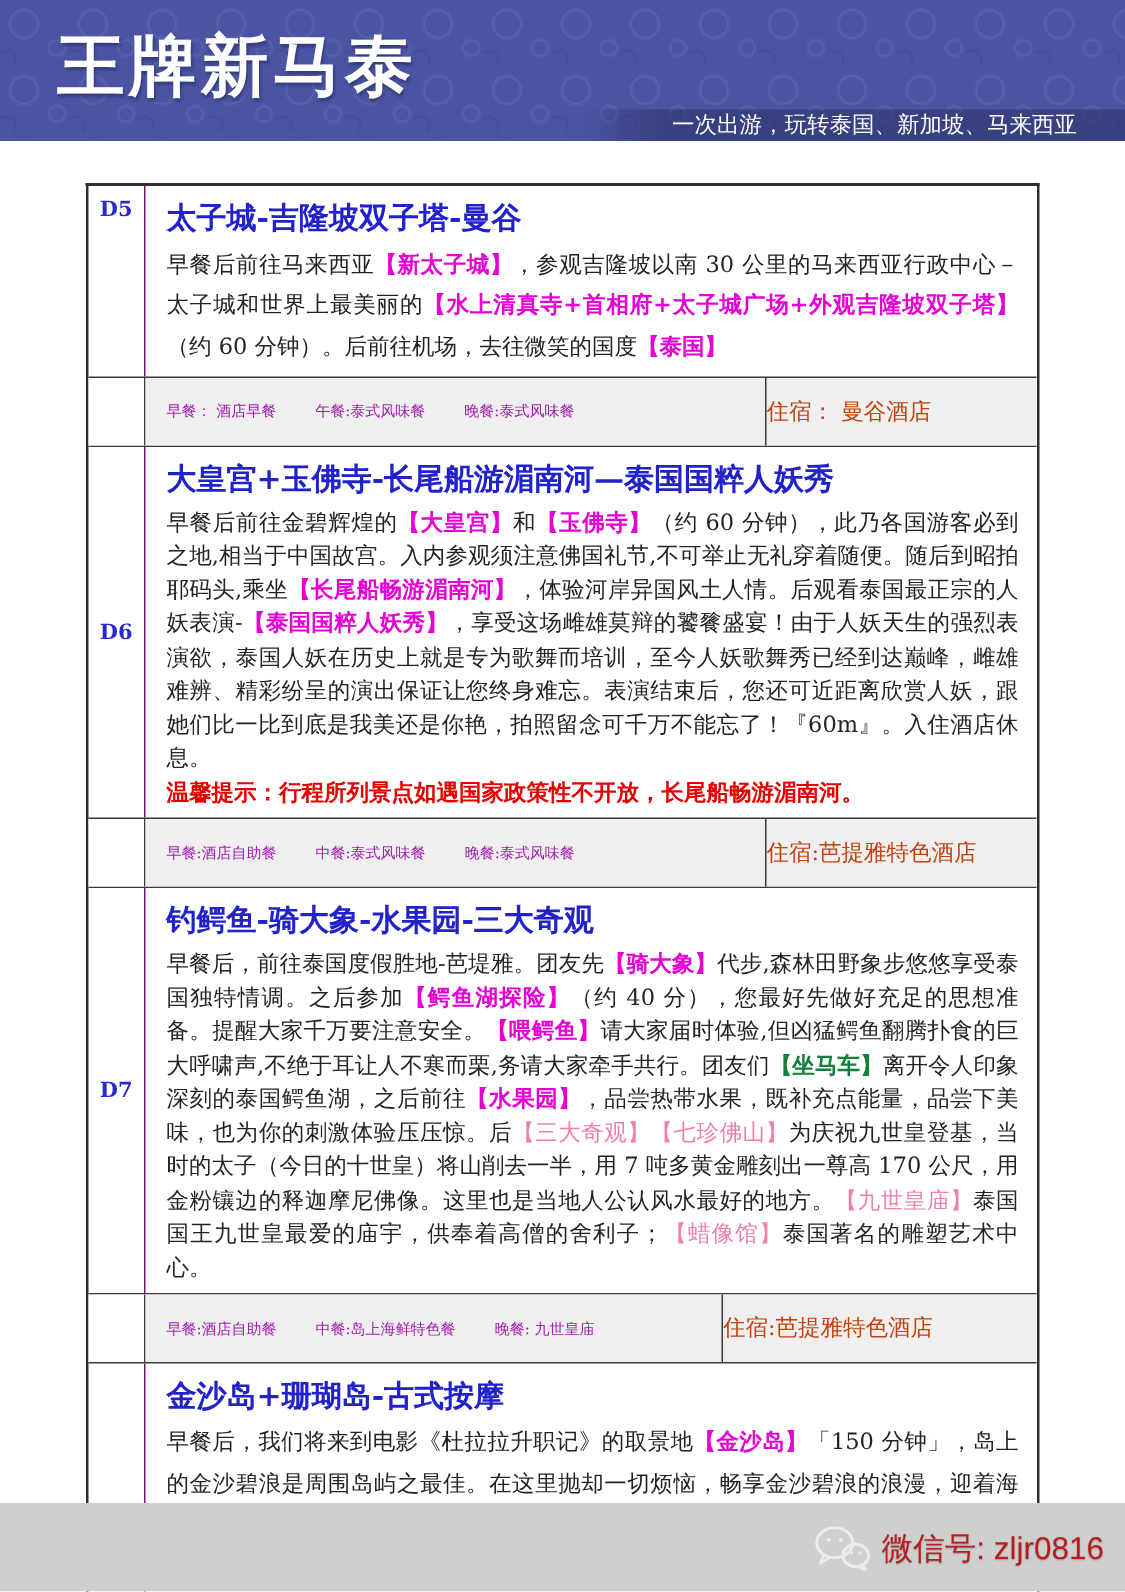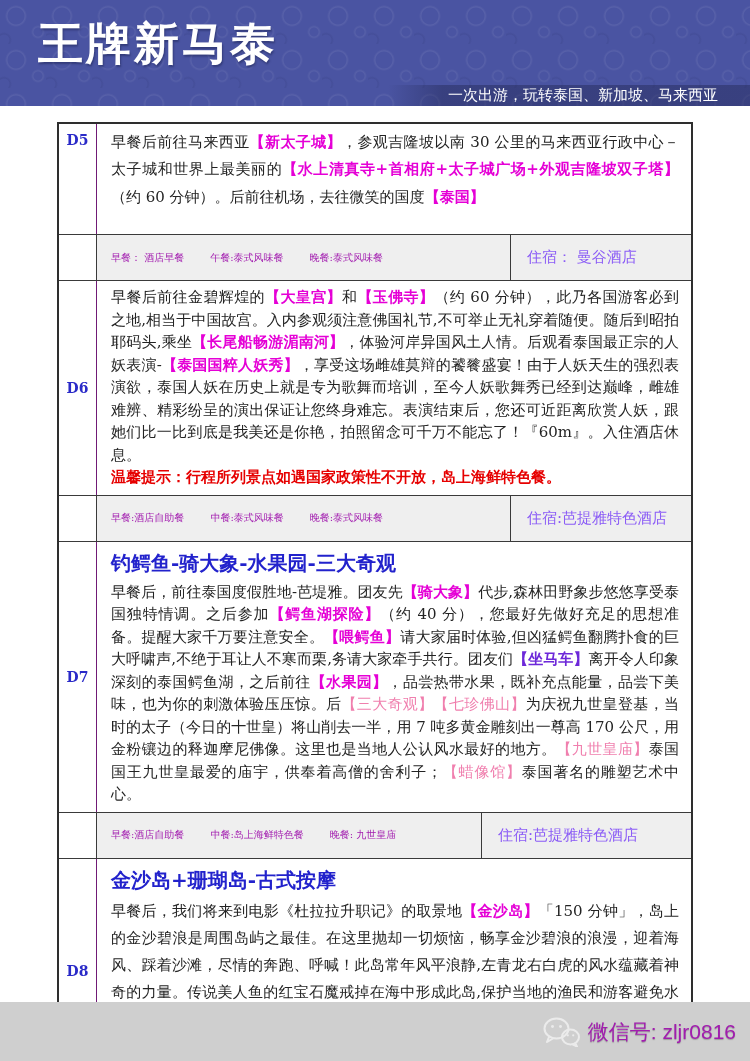--- a/index.html
+++ b/index.html
@@ -3,21 +3,21 @@
 <meta charset="utf-8">
 <style>
   html,body{margin:0;padding:0;}
   body{
     width:750px;height:1061px;position:relative;overflow:hidden;
     background:#ffffff;
     font-family:"DejaVu Serif","Liberation Serif",serif;
   }
   
   .banner{
-    position:absolute;top:0;left:0;width:750px;height:106px;
+    position:absolute;top:0;left:0;width:750px;height:94px;
     background-color:#4a54a2;
     background-image:
       radial-gradient(circle at 16px 16px, rgba(255,255,255,0) 8px, rgba(255,255,255,0.08) 9px, rgba(255,255,255,0) 11px),
       radial-gradient(circle at 38px 32px, rgba(255,255,255,0) 4px, rgba(255,255,255,0.07) 5px, rgba(255,255,255,0) 7px),
       radial-gradient(circle at 4px 40px, rgba(0,0,40,0) 5px, rgba(20,25,70,0.10) 6px, rgba(0,0,40,0) 8px);
     background-size:46px 44px;
   }
   .banner-title{
     position:absolute;left:38px;top:14px;
     font-family:"Liberation Sans","DejaVu Sans",sans-serif;
@@ -55,90 +55,92 @@
     color:#2222cc;font-weight:bold;font-size:20px;
     padding:3px 0 4px 0;
   }
   .body-par{
     margin:0;color:#232323;font-size:15px;text-align:justify;
   }
   .wide .body-par{line-height:1.82;}
   .tight .body-par{line-height:1.5;}
   .seg-hl{color:#e500d6;font-weight:bold;}
   .seg-pk{color:#f07fae;}
-  .seg-bd{color:#6d28d9;font-weight:bold;}
+  .seg-bd{color:#15803d;font-weight:bold;}
   .seg-rd{color:#e60000;font-weight:bold;}
   
   .day-block:nth-of-type(1) .desc-row{min-height:110px;}
   .day-block:nth-of-type(2) .desc-row{min-height:185px;}
   .day-block:nth-of-type(3) .desc-row{min-height:218px;}
   .day-block:nth-of-type(4) .desc-row{min-height:224px;}
   
   .meal-row{display:flex;border-top:1px solid #3a3a3a;min-height:45px;}
   .meal-spacer{width:38px;flex:0 0 38px;border-right:1px solid #3a3a3a;background:#ffffff;box-sizing:border-box;}
   .meal-cell{
     flex:1;background:#efefef;display:flex;align-items:center;gap:26px;
     padding-left:14px;color:#a21caf;font-size:10px;box-sizing:border-box;
   }
   .lodging-cell{
     flex:0 0 181px;background:#efefef;border-left:1px solid #3a3a3a;
-    display:flex;align-items:center;padding-left:16px;
-    color:#8b5cf6;font-size:15px;box-sizing:border-box;
+    display:flex;align-items:center;padding-left:0;
+    color:#c2410c;font-size:15px;box-sizing:border-box;
   }
   .day-block:nth-of-type(3) .lodging-cell{flex:0 0 210px;}
   
   .footer-strip{
     position:absolute;left:0;bottom:0;width:750px;height:59px;
     background:#cfcfcf;
     display:flex;align-items:center;justify-content:flex-end;
     padding-right:14px;box-sizing:border-box;gap:8px;
   }
   .wechat-label{
-    color:#a21caf;font-size:21px;
+    color:#b91c1c;font-size:21px;
     font-family:"Liberation Sans","DejaVu Sans",sans-serif;
     text-shadow:0 1px 1px rgba(110,110,110,0.55);
   }
   .wechat-icon{opacity:0.9;}
 </style>
 </head>
 <body>
 
 <div class="banner">
   <div class="banner-title">王牌新马泰</div>
   <div class="banner-tagline">一次出游，玩转泰国、新加坡、马来西亚</div>
 </div>
 
 <div class="itinerary">
   <div class="day-block wide">
     <div class="desc-row">
       <div class="day-cell top">D5</div>
       <div class="desc-content">
+        <div class="day-title">太子城-吉隆坡双子塔-曼谷</div>
         <div class="day-body">
             <p class="body-par"><span>早餐后前往马来西亚</span><span class="seg-hl">【新太子城】</span><span>，参观吉隆坡以南 30 公里的马来西亚行政中心－太子城和世界上最美丽的</span><span class="seg-hl">【水上清真寺+首相府+太子城广场+外观吉隆坡双子塔】</span><span>（约 60 分钟）。后前往机场，去往微笑的国度</span><span class="seg-hl">【泰国】</span></p>
           </div>
       </div>
     </div>
     <div class="meal-row">
       <div class="meal-spacer"></div>
       <div class="meal-cell">
           <span>早餐： 酒店早餐</span>
           <span>午餐:泰式风味餐</span>
           <span>晚餐:泰式风味餐</span>
         </div>
       <div class="lodging-cell">住宿： 曼谷酒店</div>
     </div>
   </div>
 
   <div class="day-block tight">
     <div class="desc-row">
       <div class="day-cell">D6</div>
       <div class="desc-content">
+        <div class="day-title">大皇宫+玉佛寺-长尾船游湄南河—泰国国粹人妖秀</div>
         <div class="day-body">
             <p class="body-par"><span>早餐后前往金碧辉煌的</span><span class="seg-hl">【大皇宫】</span><span>和</span><span class="seg-hl">【玉佛寺】</span><span>（约 60 分钟），此乃各国游客必到之地,相当于中国故宫。入内参观须注意佛国礼节,不可举止无礼穿着随便。随后到昭拍耶码头,乘坐</span><span class="seg-hl">【长尾船畅游湄南河】</span><span>，体验河岸异国风土人情。后观看泰国最正宗的人妖表演-</span><span class="seg-hl">【泰国国粹人妖秀】</span><span>，享受这场雌雄莫辩的饕餮盛宴！由于人妖天生的强烈表演欲，泰国人妖在历史上就是专为歌舞而培训，至今人妖歌舞秀已经到达巅峰，雌雄难辨、精彩纷呈的演出保证让您终身难忘。表演结束后，您还可近距离欣赏人妖，跟她们比一比到底是我美还是你艳，拍照留念可千万不能忘了！『60m』。入住酒店休息。</span></p>
-            <p class="body-par"><span class="seg-rd">温馨提示：行程所列景点如遇国家政策性不开放，岛上海鲜特色餐。</span></p>
+            <p class="body-par"><span class="seg-rd">温馨提示：行程所列景点如遇国家政策性不开放，长尾船畅游湄南河。</span></p>
           </div>
       </div>
     </div>
     <div class="meal-row">
       <div class="meal-spacer"></div>
       <div class="meal-cell">
           <span>早餐:酒店自助餐</span>
           <span>中餐:泰式风味餐</span>
           <span>晚餐:泰式风味餐</span>
         </div>

